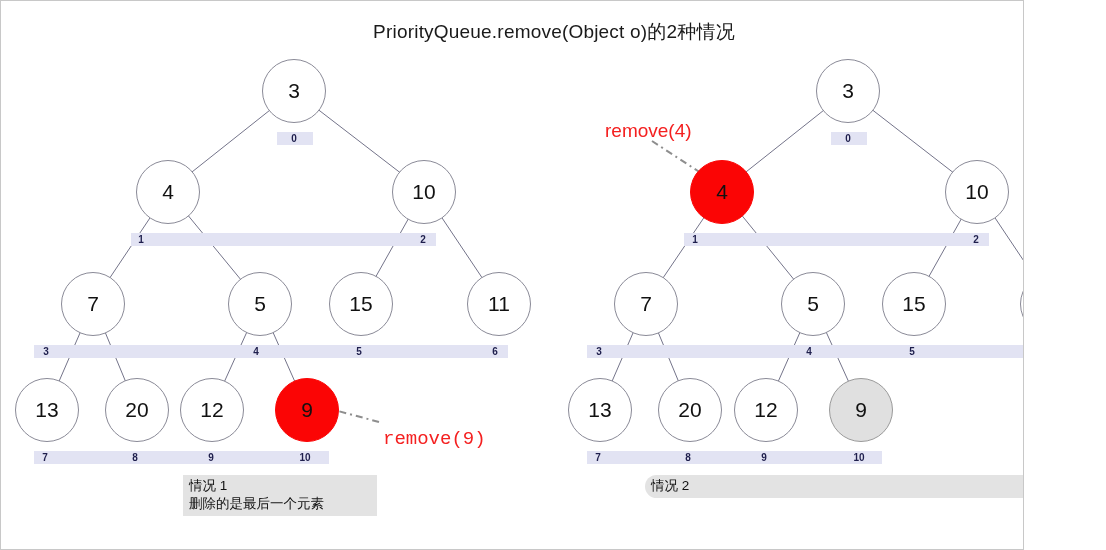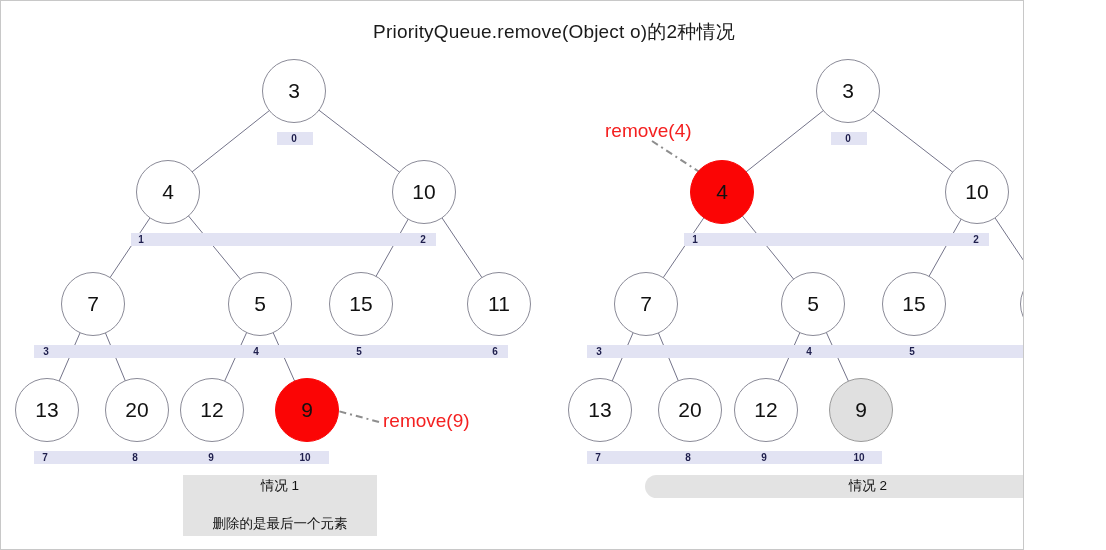--- a/index.html
+++ b/index.html
@@ -82,27 +82,26 @@
   .caption {
     position: absolute;
     background: #e3e3e3;
     color: #111111;
     font-size: 13.5px;
     line-height: 18px;
     padding: 2px 6px 3px 6px;
     box-sizing: border-box;
   }
   .caption .cap-title {
-    text-align: center;
+    text-align: left;
     display: block;
   }
   .caption .cap-line {
     display: block;
-    text-align: center;
-    margin-top: 20px;
+    text-align: left;
   }
 </style>
 </head>
 <body>
 
 <div id="canvas">
 
   <div id="title">PriorityQueue.remove(Object o)的2种情况</div>
 
   <svg class="edges" viewBox="0 0 1106 550">
@@ -237,21 +236,21 @@
   <div class="idx" style="left:962px; top:232px;"><span>2</span></div>
   <div class="idx" style="left:585px; top:344px;"><span>3</span></div>
   <div class="idx" style="left:795px; top:344px;"><span>4</span></div>
   <div class="idx" style="left:898px; top:344px;"><span>5</span></div>
   <div class="idx" style="left:1034px; top:344px;"><span>6</span></div>
   <div class="idx" style="left:584px; top:450px;"><span>7</span></div>
   <div class="idx" style="left:674px; top:450px;"><span>8</span></div>
   <div class="idx" style="left:750px; top:450px;"><span>9</span></div>
   <div class="idx" style="left:845px; top:450px;"><span>10</span></div>
 
-  <div class="annot" style="left:382px; top:409px;">remove(9)</div>
+  <div class="annot" style="left:382px; top:427px;font-family:Liberation Mono, monospace;">remove(9)</div>
   <div class="annot" style="left:604px; top:119px;">remove(4)</div>
 
   <div class="caption" style="left:182px; top:474px; width:194px;">
     <span class="cap-title">情况 1</span>
     <span class="cap-line">删除的是最后一个元素</span>
   </div>
 
   <div class="caption" style="left:644px; top:474px; width:446px;border-radius:14px;">
     <span class="cap-title">情况 2</span>
   </div>

